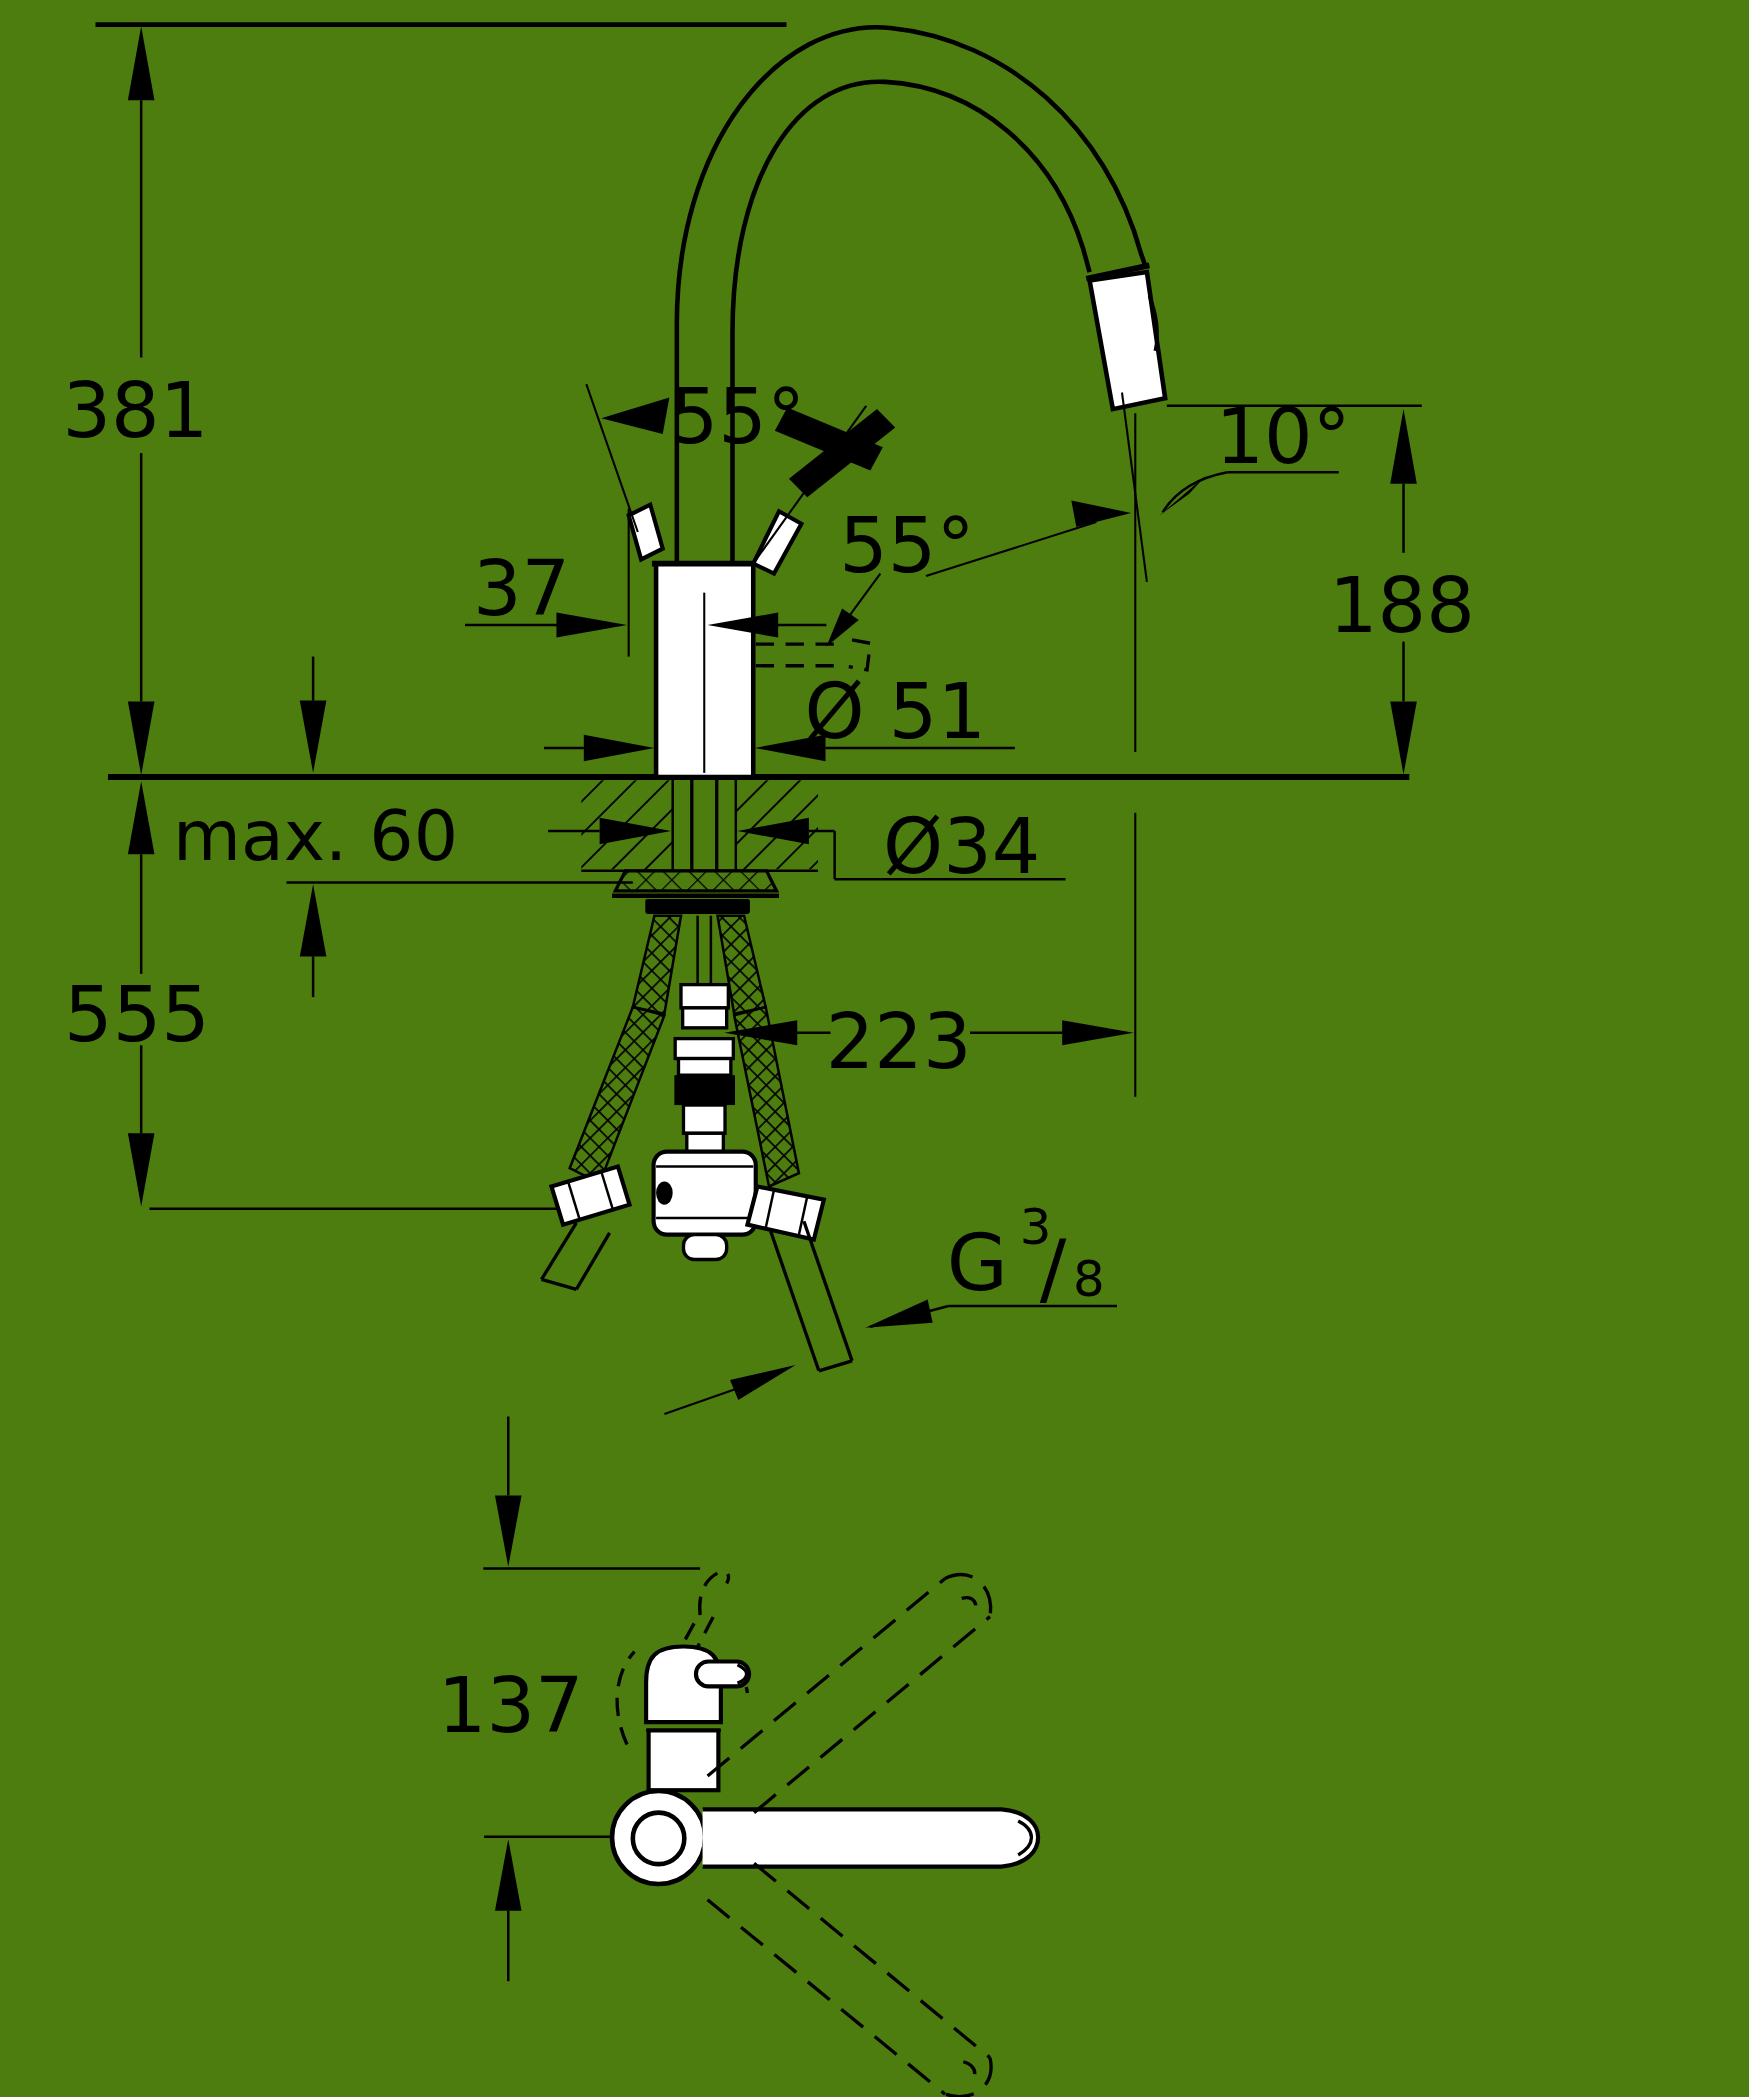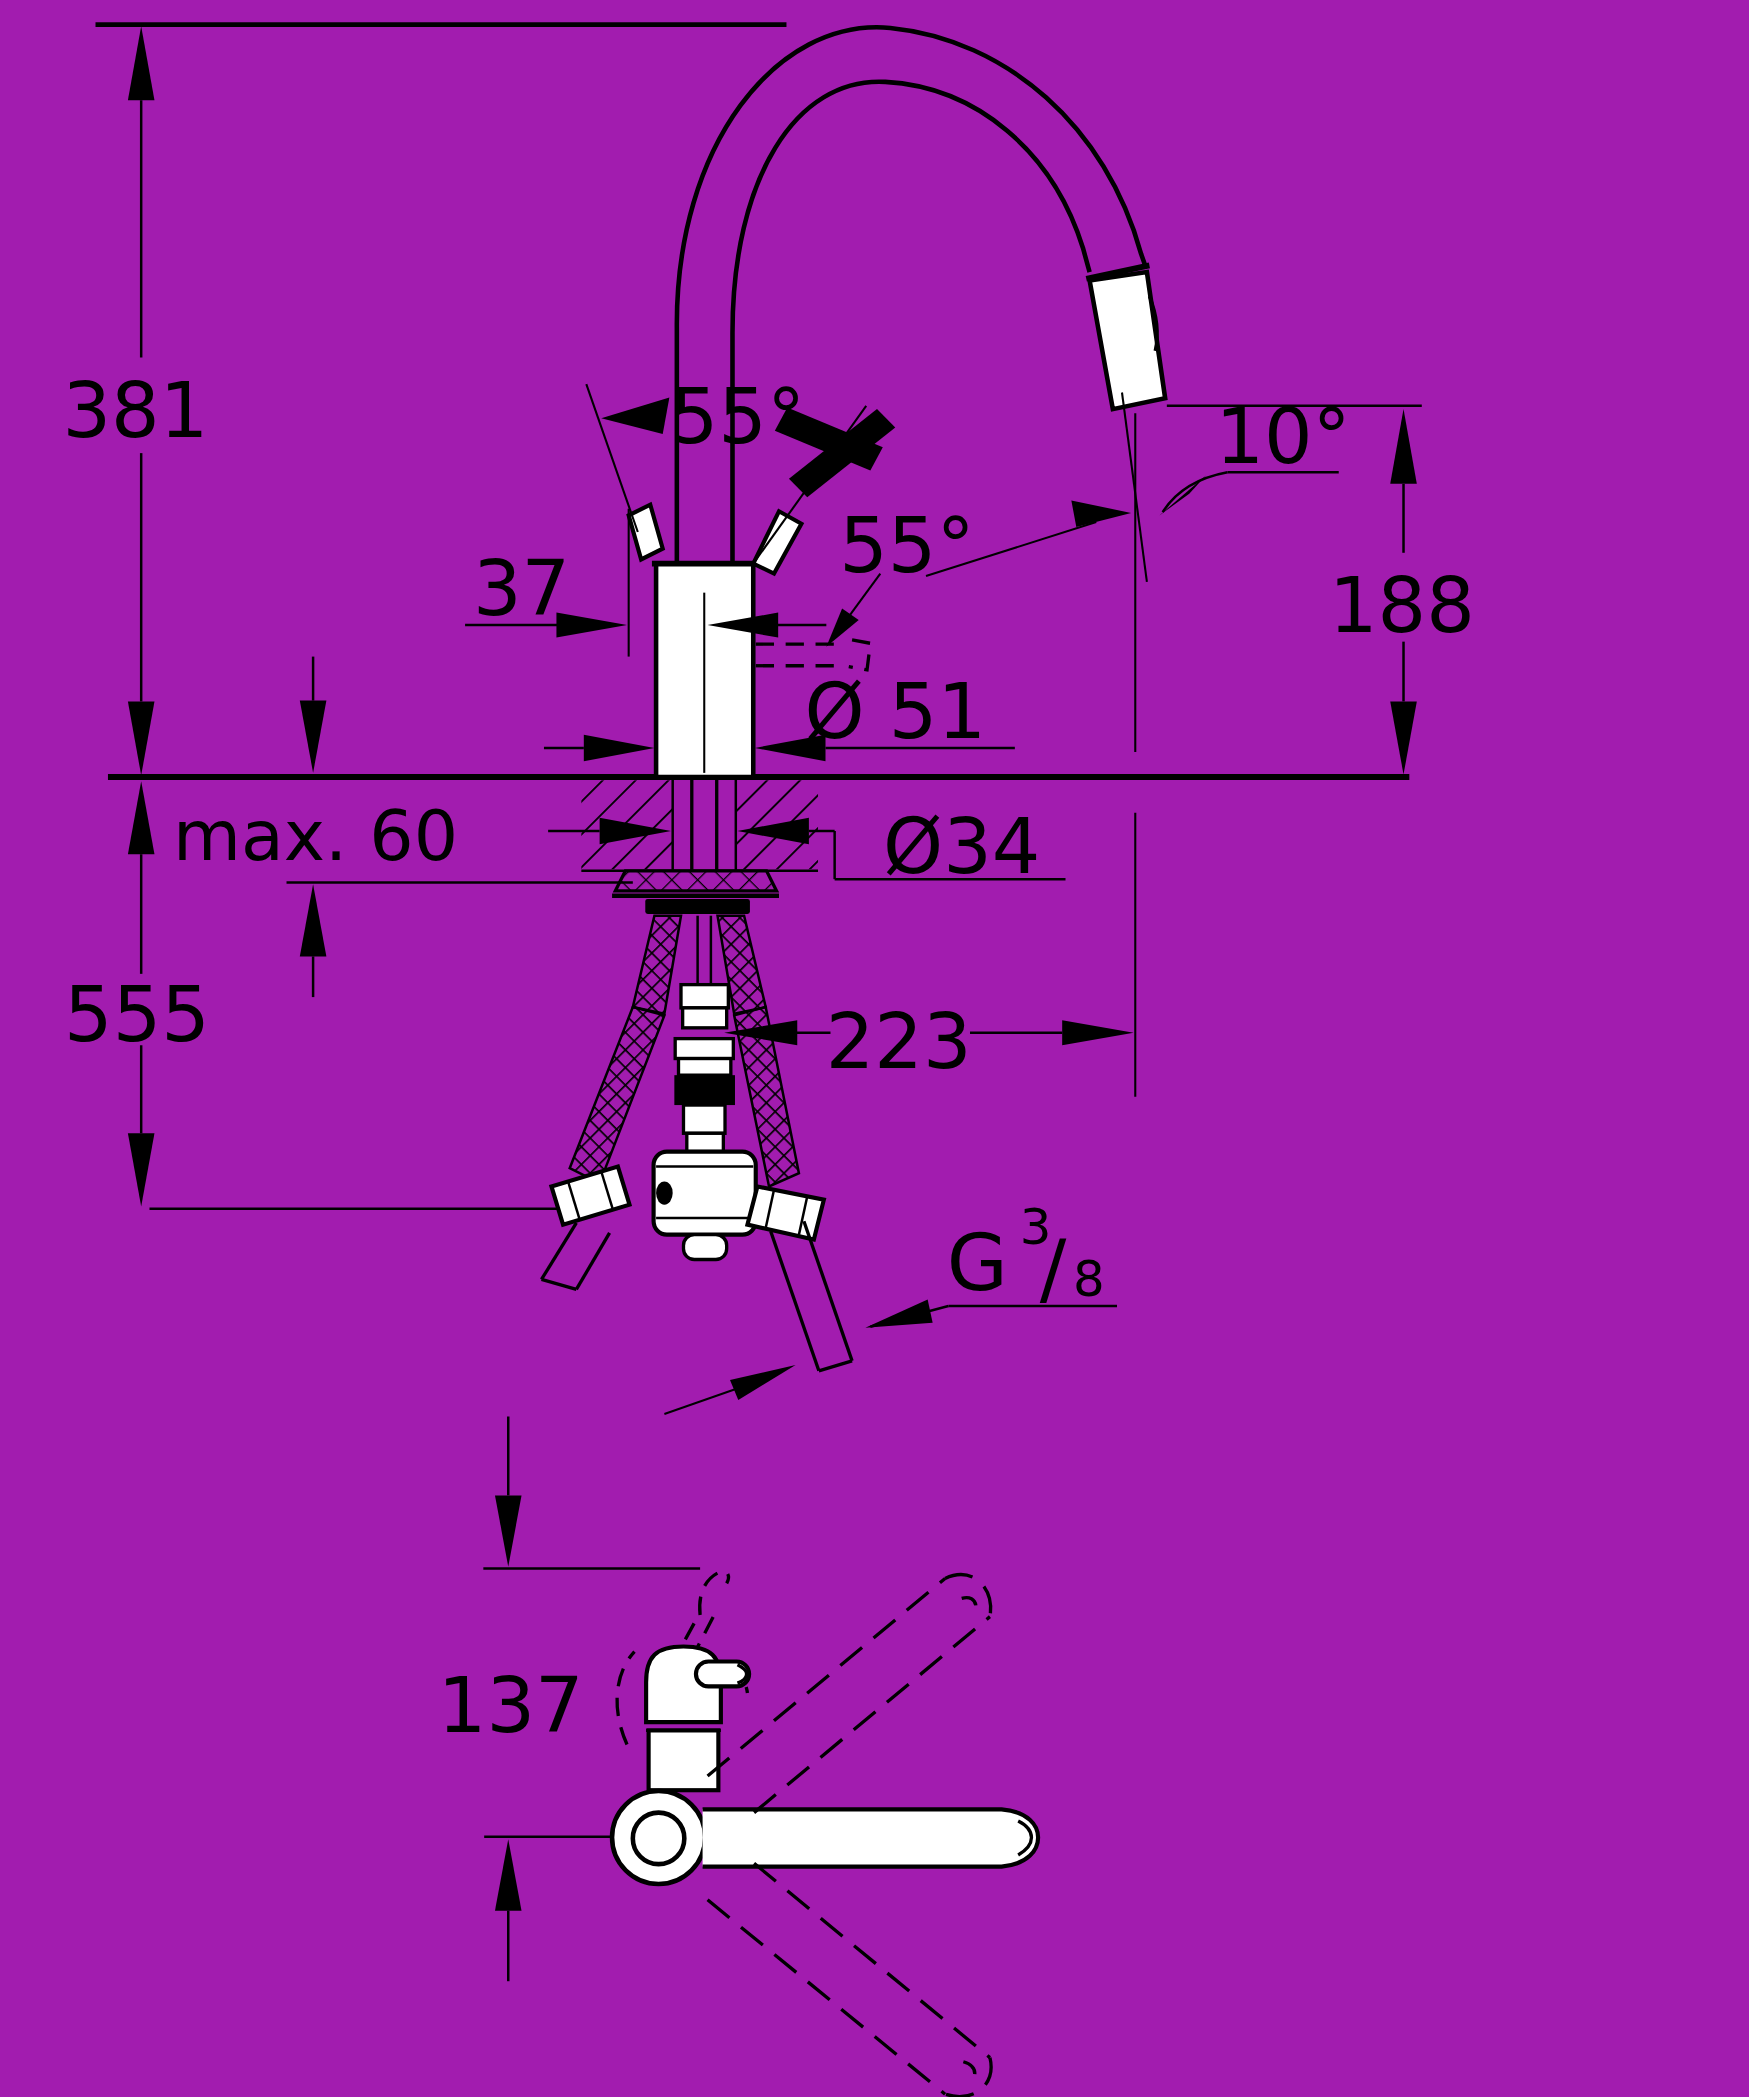--- a/index.html
+++ b/index.html
@@ -1,17 +1,17 @@
 <!DOCTYPE html>
 <html style="font-size:13.3px"><head>
 <meta charset="utf-8">
 <style>
   html,body{margin:0;padding:0;background:#ffffff;}
   body{font-family:"DejaVu Sans", "Liberation Sans", sans-serif;}
-  .stage{width:1749px;height:2098px;position:relative;background:#a21caf;text-align:right;}
+  .stage{width:1749px;height:2098px;position:relative;background:#4d7c0f;text-align:right;}
   svg{display:block;}
   svg .ln{fill:none;stroke:#000;}
   svg .main{stroke-width:5.5;}
   svg .thick{stroke-width:7;}
   svg .mid{stroke-width:4;}
   svg .dim{stroke-width:3;}
   svg .thin{stroke-width:2.5;}
   svg .arr{fill:#000;stroke:none;}
   svg .whitefill{fill:#ffffff;stroke:#000;}
   svg .dashed{stroke-dasharray:34 18;}

